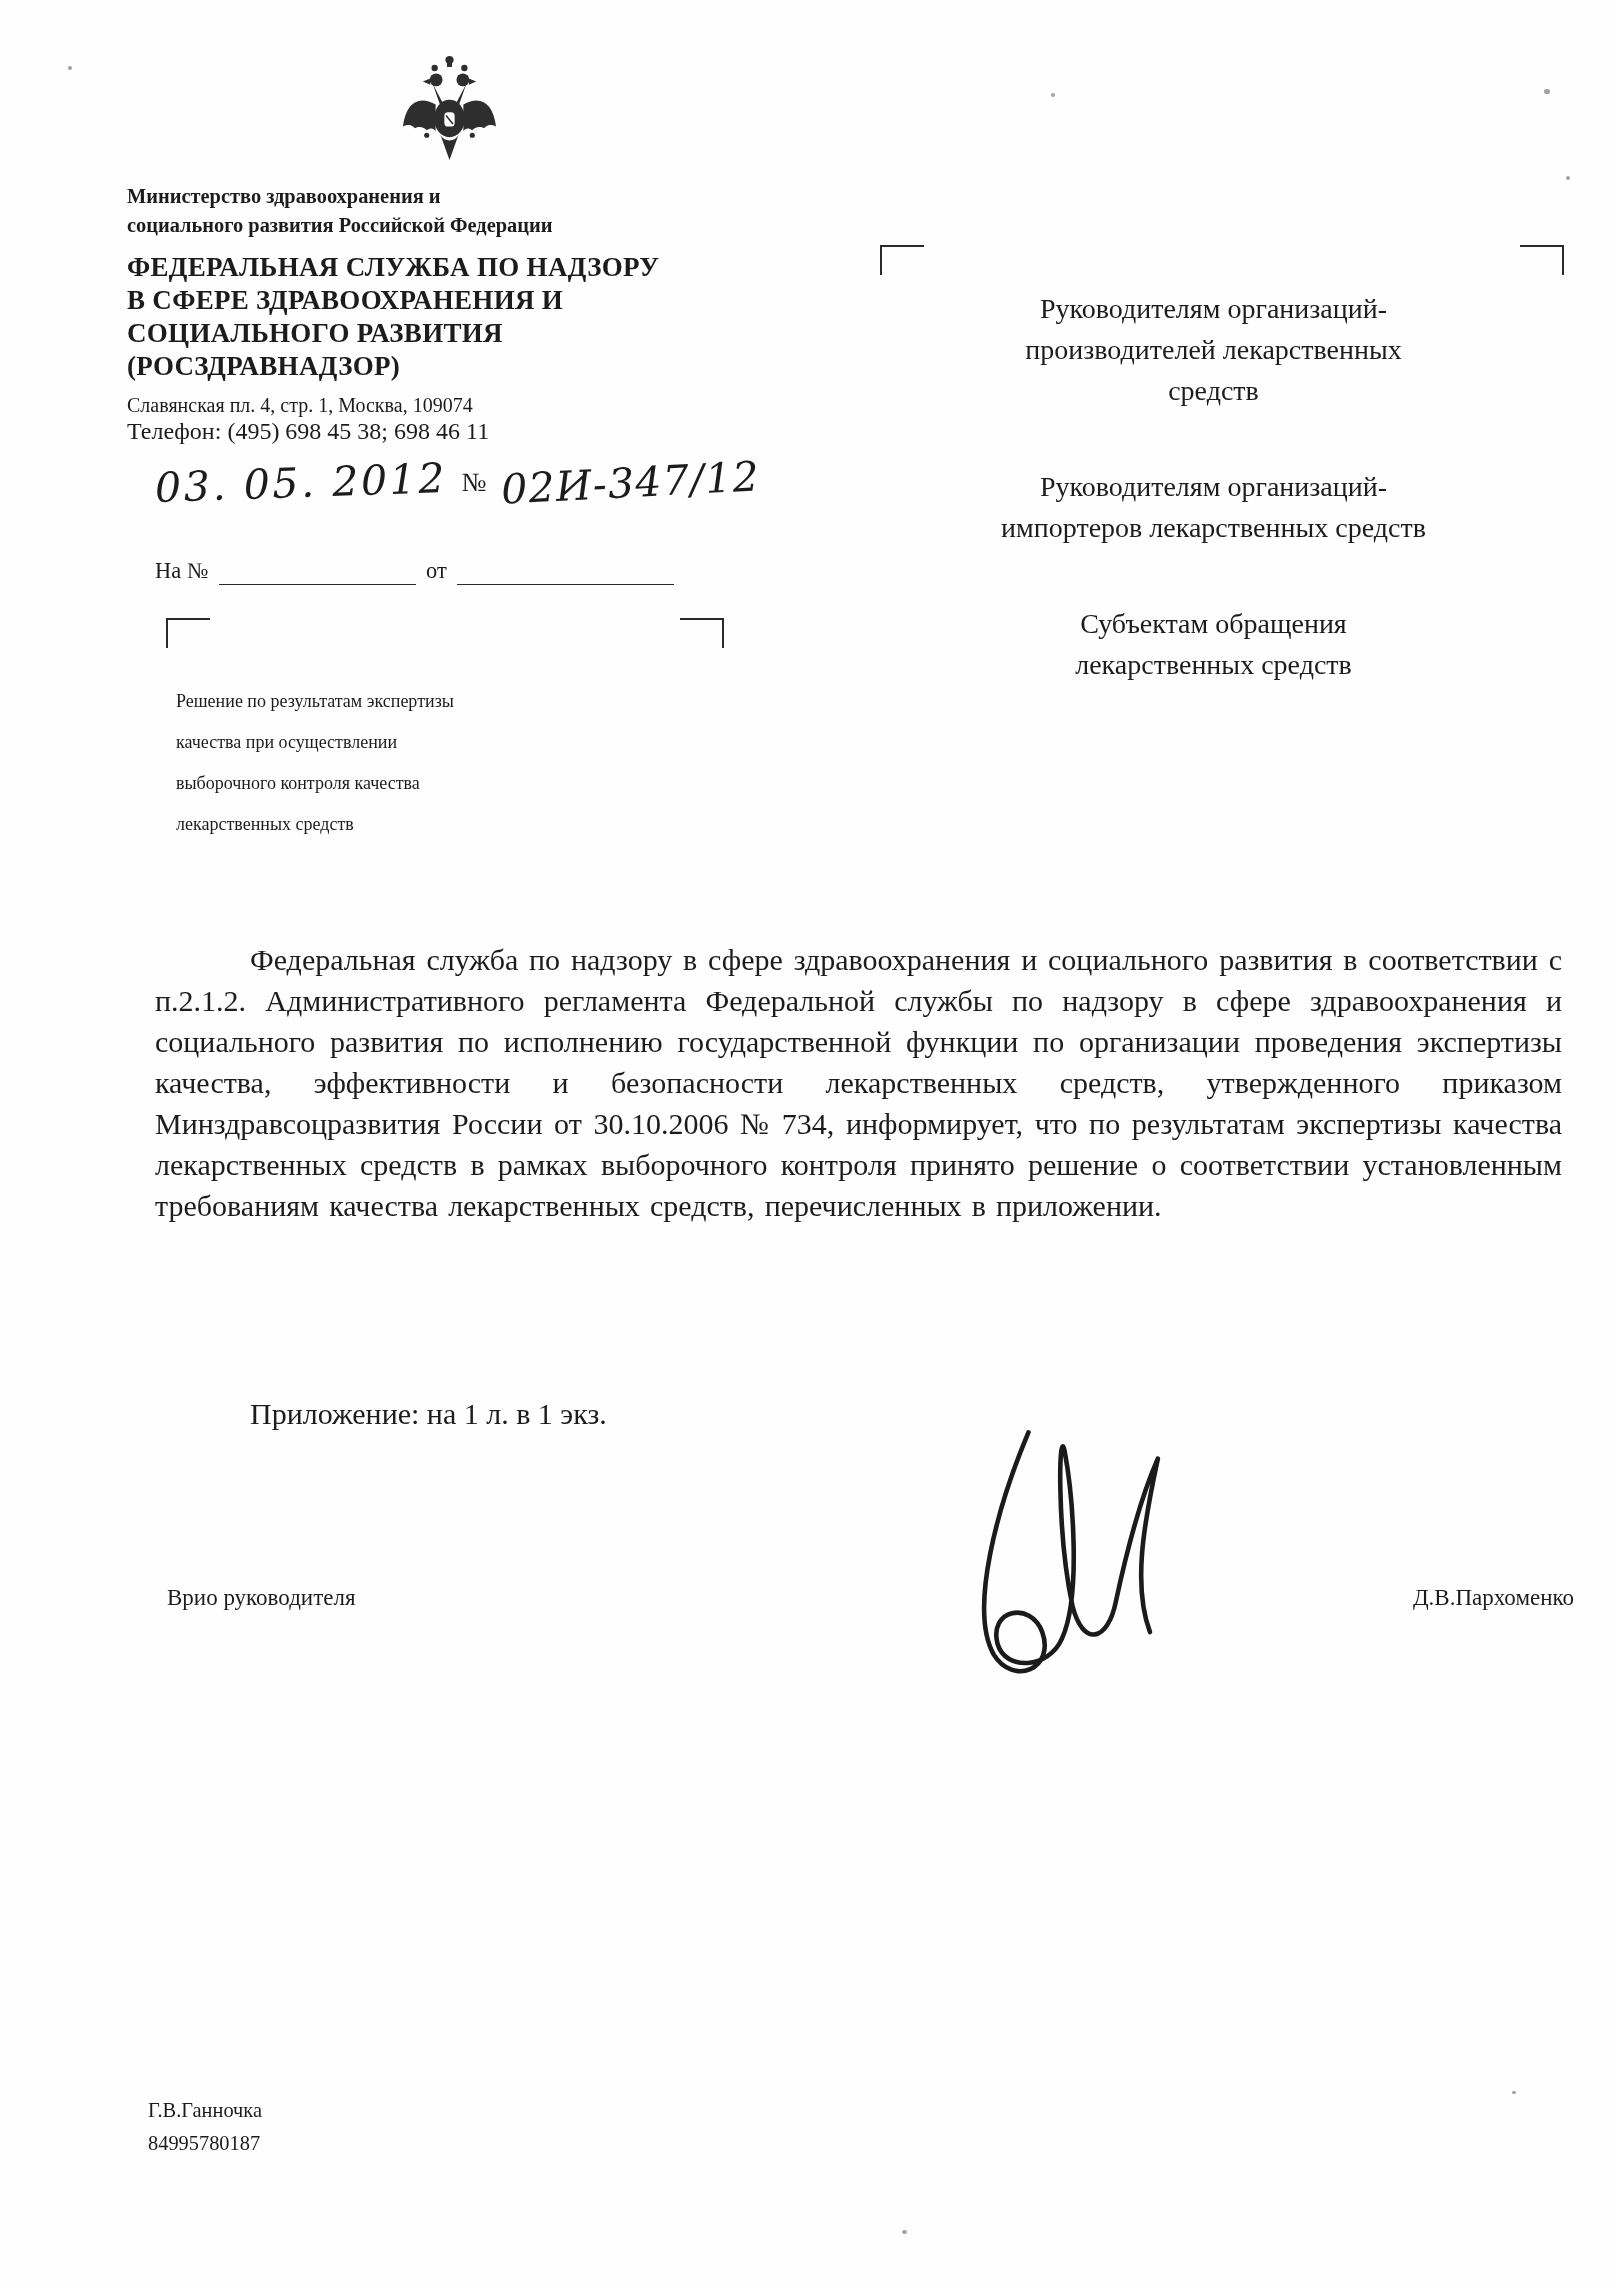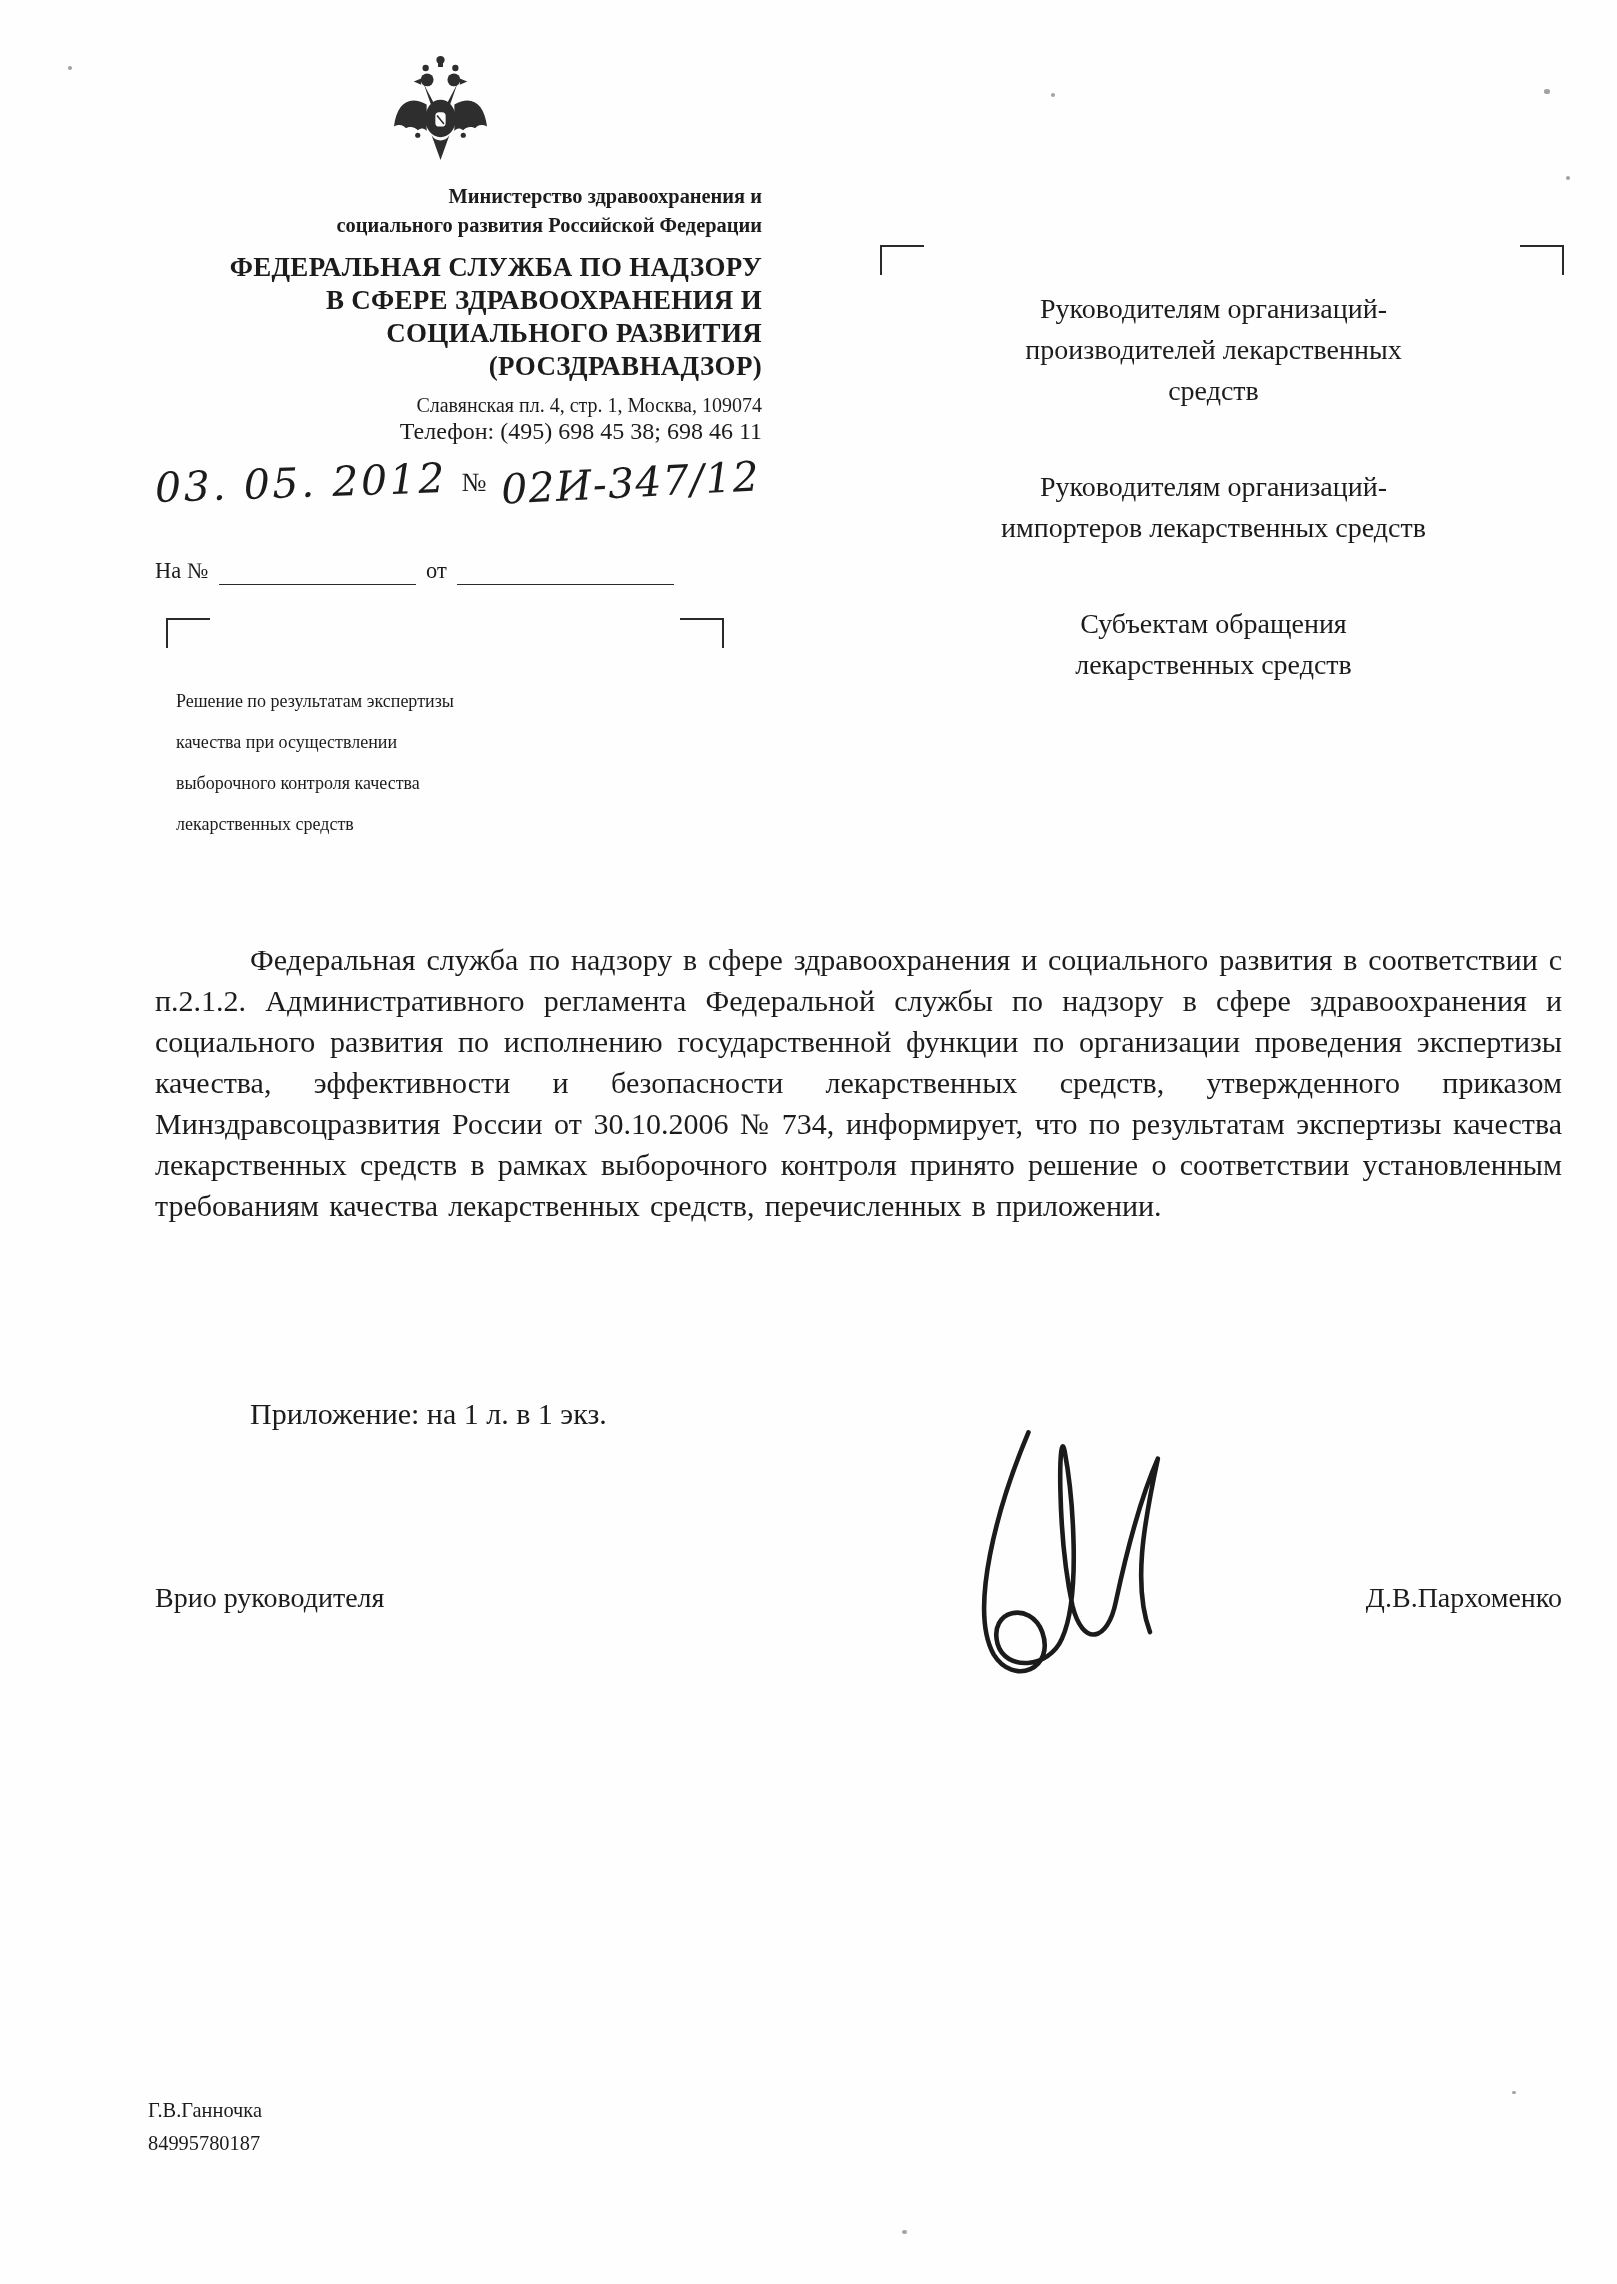--- a/index.html
+++ b/index.html
@@ -9,22 +9,22 @@
     margin:0 auto;
     background:#fefefe;
     color:#1c1c1c;
     font-family:"Liberation Serif","DejaVu Serif",serif;
     overflow:hidden;
   }
   .pre { white-space:pre-line; }
 
   
   .letterhead {
-    position:absolute; left:118px; top:53px; width:644px;
-    text-align:right;
+    position:absolute; left:127px; top:53px; width:644px;
+    text-align:left;
   }
   .emblem { display:block; margin:0 auto 4px auto; }
   .ministry {
     font-weight:700; font-size:20.4px; line-height:29px;
   }
   .agency {
     margin-top:10.5px;
     font-weight:700; font-size:27px; line-height:33px;
     letter-spacing:0.3px;
   }
@@ -89,23 +89,23 @@
     text-indent:95px;
     word-spacing:2.6px;
   }
   .attachment {
     position:absolute; left:250px; top:1394px;
     font-size:30px; line-height:39px;
   }
 
   
   .sign-row {
-    position:absolute; left:155px; top:1578px; width:1407px;
+    position:absolute; left:167px; top:1578px; width:1407px;
     display:flex; justify-content:space-between;
-    font-size:28px; line-height:39px;
+    font-size:23px; line-height:39px;
   }
   .signature-svg {
     position:absolute; left:920px; top:1414px;
   }
 
   
   .executor {
     position:absolute; left:148px; top:2094px;
     font-size:20.4px; line-height:33px;
   }

